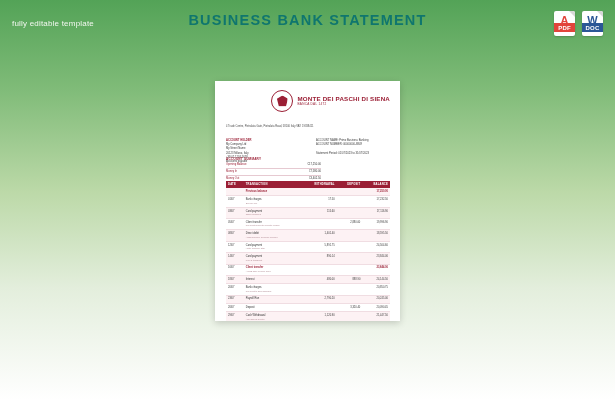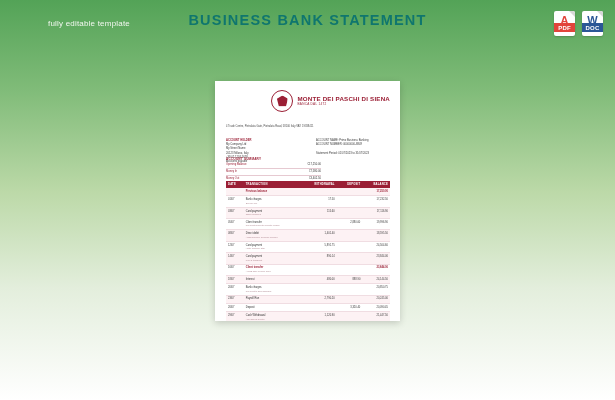--- a/index.html
+++ b/index.html
@@ -26,21 +26,20 @@
     font-size: 15px;
     font-weight: bold;
     letter-spacing: 0.2px;
     line-height: 1;
   }
   .brand-sub {
     font-size: 8px;
     margin-top: 9px;
     color: #f2f7ef;
     letter-spacing: 0.2px;
-    margin-left: 36px;
   }
 
   .page-title {
     position: absolute;
     left: 0;
     right: 0;
     top: 12px;
     text-align: center;
     color: #0f766e;
     font-size: 14.5px;

